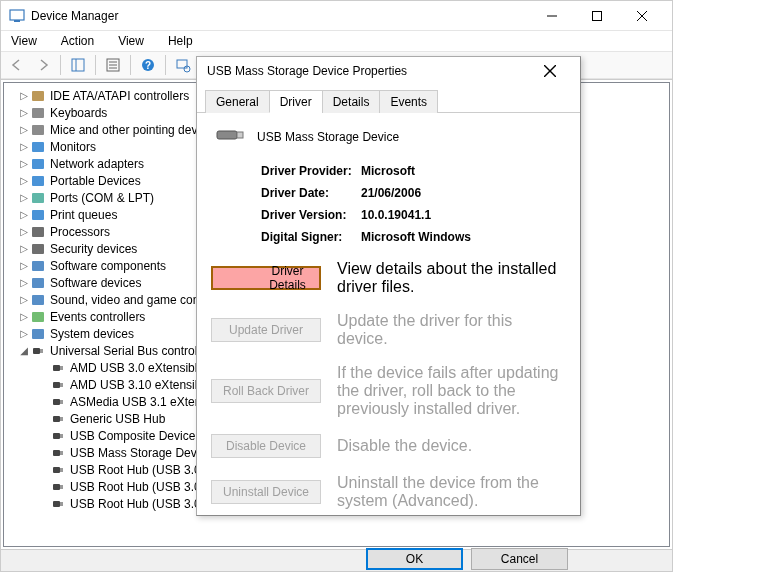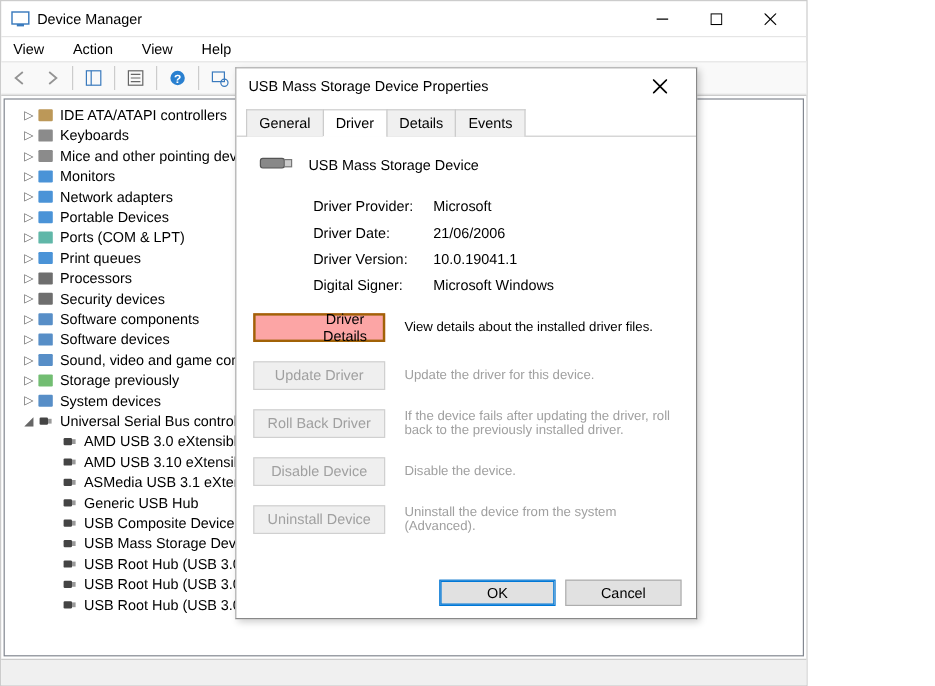--- a/index.html
+++ b/index.html
@@ -33,28 +33,28 @@
 
 .dialog { position: absolute; left: 196px; top: 56px; width: 385px; height: 460px; background: #fff; border: 1px solid #888; border-left-color:#aaa; border-top-color:#aaa; box-shadow: 2px 2px 6px rgba(0,0,0,.2); display: flex; flex-direction: column; z-index: 10; }
 .dialog .dtitlebar { height: 30px; display: flex; align-items: center; padding: 0 10px; }
 .dialog .dtitlebar .dtitle { flex: 1; font-size: 12px; }
 .dialog .dtitlebar .close { width: 40px; height: 28px; display: flex; align-items: center; justify-content: center; }
 .tabs { display: flex; padding: 4px 8px 0 8px; border-bottom: 1px solid #ccc; font-size: 12px; }
 .tab { padding: 4px 10px 3px 10px; border: 1px solid #ccc; border-bottom: none; margin-right: -1px; background: #f0f0f0; position: relative; top: 1px; }
 .tab.active { background: #fff; border-bottom: 1px solid #fff; }
 .tabbody { flex: 1; padding: 12px 14px; font-size: 12px; }
 .device-header { display: flex; align-items: center; gap: 12px; margin-bottom: 16px; padding-left: 4px; }
-.kv { display: flex; padding-left: 50px; margin-bottom: 8px; }
+.kv { display: flex; padding-left: 50px; margin-bottom: 8px; font-weight: bold; }
 .kv .k { width: 100px; }
 .actions { margin-top: 16px; }
 .action-row { display: flex; align-items: center; gap: 16px; margin-bottom: 16px; }
 .dbtn { width: 110px; height: 24px; background: #e1e1e1; border: 1px solid #adadad; font-size: 12px; font-family: inherit; display: inline-flex; align-items: center; justify-content: center; }
 .dbtn.highlight { border: 2px solid #a16207; background: #fca5a5; padding-left: 43px; }
 .dbtn.disabled { color: #a0a0a0; background: #efefef; border-color: #d0d0d0; }
-.action-desc { flex: 1; font-size: 11px; }
+.action-desc { flex: 1; font-size: 16px; }
 .action-desc.disabled { color: #a0a0a0; }
 .dialog-buttons { display: flex; justify-content: flex-end; gap: 8px; padding: 10px 12px; }
 .stdbtn { width: 97px; height: 22px; background: #e1e1e1; border: 1px solid #adadad; font-size: 12px; font-family: inherit; }
 .stdbtn.default { border: 1px solid #0078d7; box-shadow: inset 0 0 0 1px #0078d7; }
 
 
 .tree::-webkit-scrollbar { width: 16px; }
 .tree::-webkit-scrollbar-track { background: #f0f0f0; }
 .tree::-webkit-scrollbar-thumb { background: #cdcdcd; }
 </style>
@@ -257,21 +257,21 @@
           </span>
           <span>Sound, video and game controllers</span>
         </div>
         <div class="tree-item level1">
           <span class="expand">▷</span>
           <span class="nodeicon">
             <svg width="16" height="16" viewBox="0 0 16 16">
               <rect x="2" y="3" width="12" height="10" rx="1" fill="#59b259" opacity="0.85"></rect>
             </svg>
           </span>
-          <span>Storage previously</span>
+          <span>Events controllers</span>
         </div>
         <div class="tree-item level1">
           <span class="expand">▷</span>
           <span class="nodeicon">
             <svg width="16" height="16" viewBox="0 0 16 16">
               <rect x="2" y="3" width="12" height="10" rx="1" fill="#3a7abd" opacity="0.85"></rect>
             </svg>
           </span>
           <span>System devices</span>
         </div>

